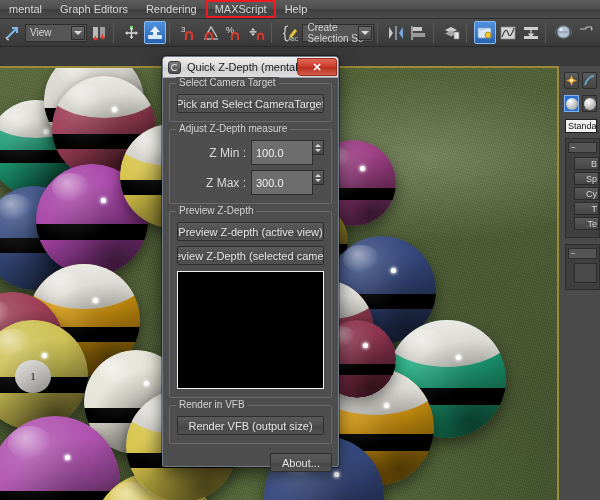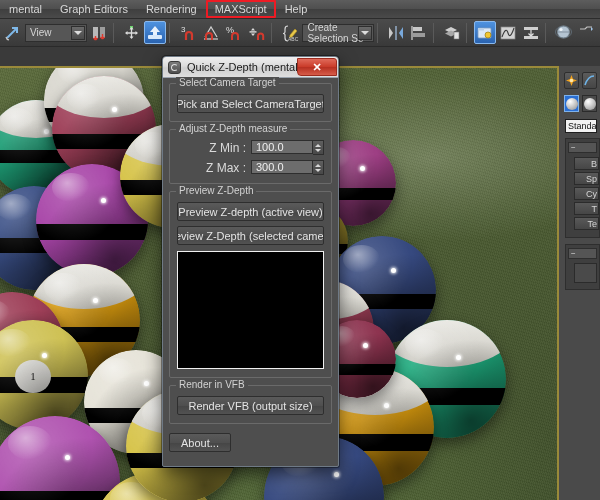--- a/index.html
+++ b/index.html
@@ -220,36 +220,36 @@
     white-space: nowrap; overflow: hidden;
   }
   .btn-inset { padding: 0 10px; }
   .btn-inset2 { padding: 0 7px; }
 
   .field-row { display: flex; align-items: center; justify-content: flex-end; margin-bottom: 5px; }
   .field-row:last-child { margin-bottom: 0; }
   .field-label { color: #dadada; font-size: 12px; margin-right: 5px; }
   .spinbox { display: flex; align-items: stretch; }
   .spin-input {
-    width: 62px; height: 14px; background: #6d6d6d; border: 1px solid #2e2e2e;
+    width: 62px; height: 25px; background: #6d6d6d; border: 1px solid #2e2e2e;
     color: #efefef; font-size: 11px; display: flex; align-items: center; padding-left: 4px;
   }
   .spin-arrows {
     width: 11px; height: 15px; border: 1px solid #2e2e2e; border-left: none;
     background: linear-gradient(to bottom,#5f5f5f,#484848);
     display: flex; flex-direction: column; align-items: center; justify-content: center; gap: 2px;
   }
   .spin-arrows .up { width:0;height:0;border-left:3px solid transparent;border-right:3px solid transparent;border-bottom:3px solid #d8d8d8; }
   .spin-arrows .dn { width:0;height:0;border-left:3px solid transparent;border-right:3px solid transparent;border-top:3px solid #d8d8d8; }
 
   .preview-canvas {
     width: 100%; height: 118px; background: #000;
     border: 1px solid #f0f0f0; margin-top: 6px;
   }
-  .about-row { display: flex; justify-content: flex-start; margin-top: 9px; }
+  .about-row { display: flex; justify-content: flex-end; margin-top: 9px; }
   .about-btn {
     width: 62px; height: 19px;
     background: linear-gradient(to bottom,#5a5a5a 0%,#4f4f4f 50%,#454545 51%,#525252 100%);
     border: 1px solid #2e2e2e; border-radius: 2px;
     color: #e4e4e4; font-size: 11px;
     display: flex; align-items: center; justify-content: center;
   }
   .mb6 { margin-bottom: 5px; }
   .icon-svg { display:block; }
 </style>

